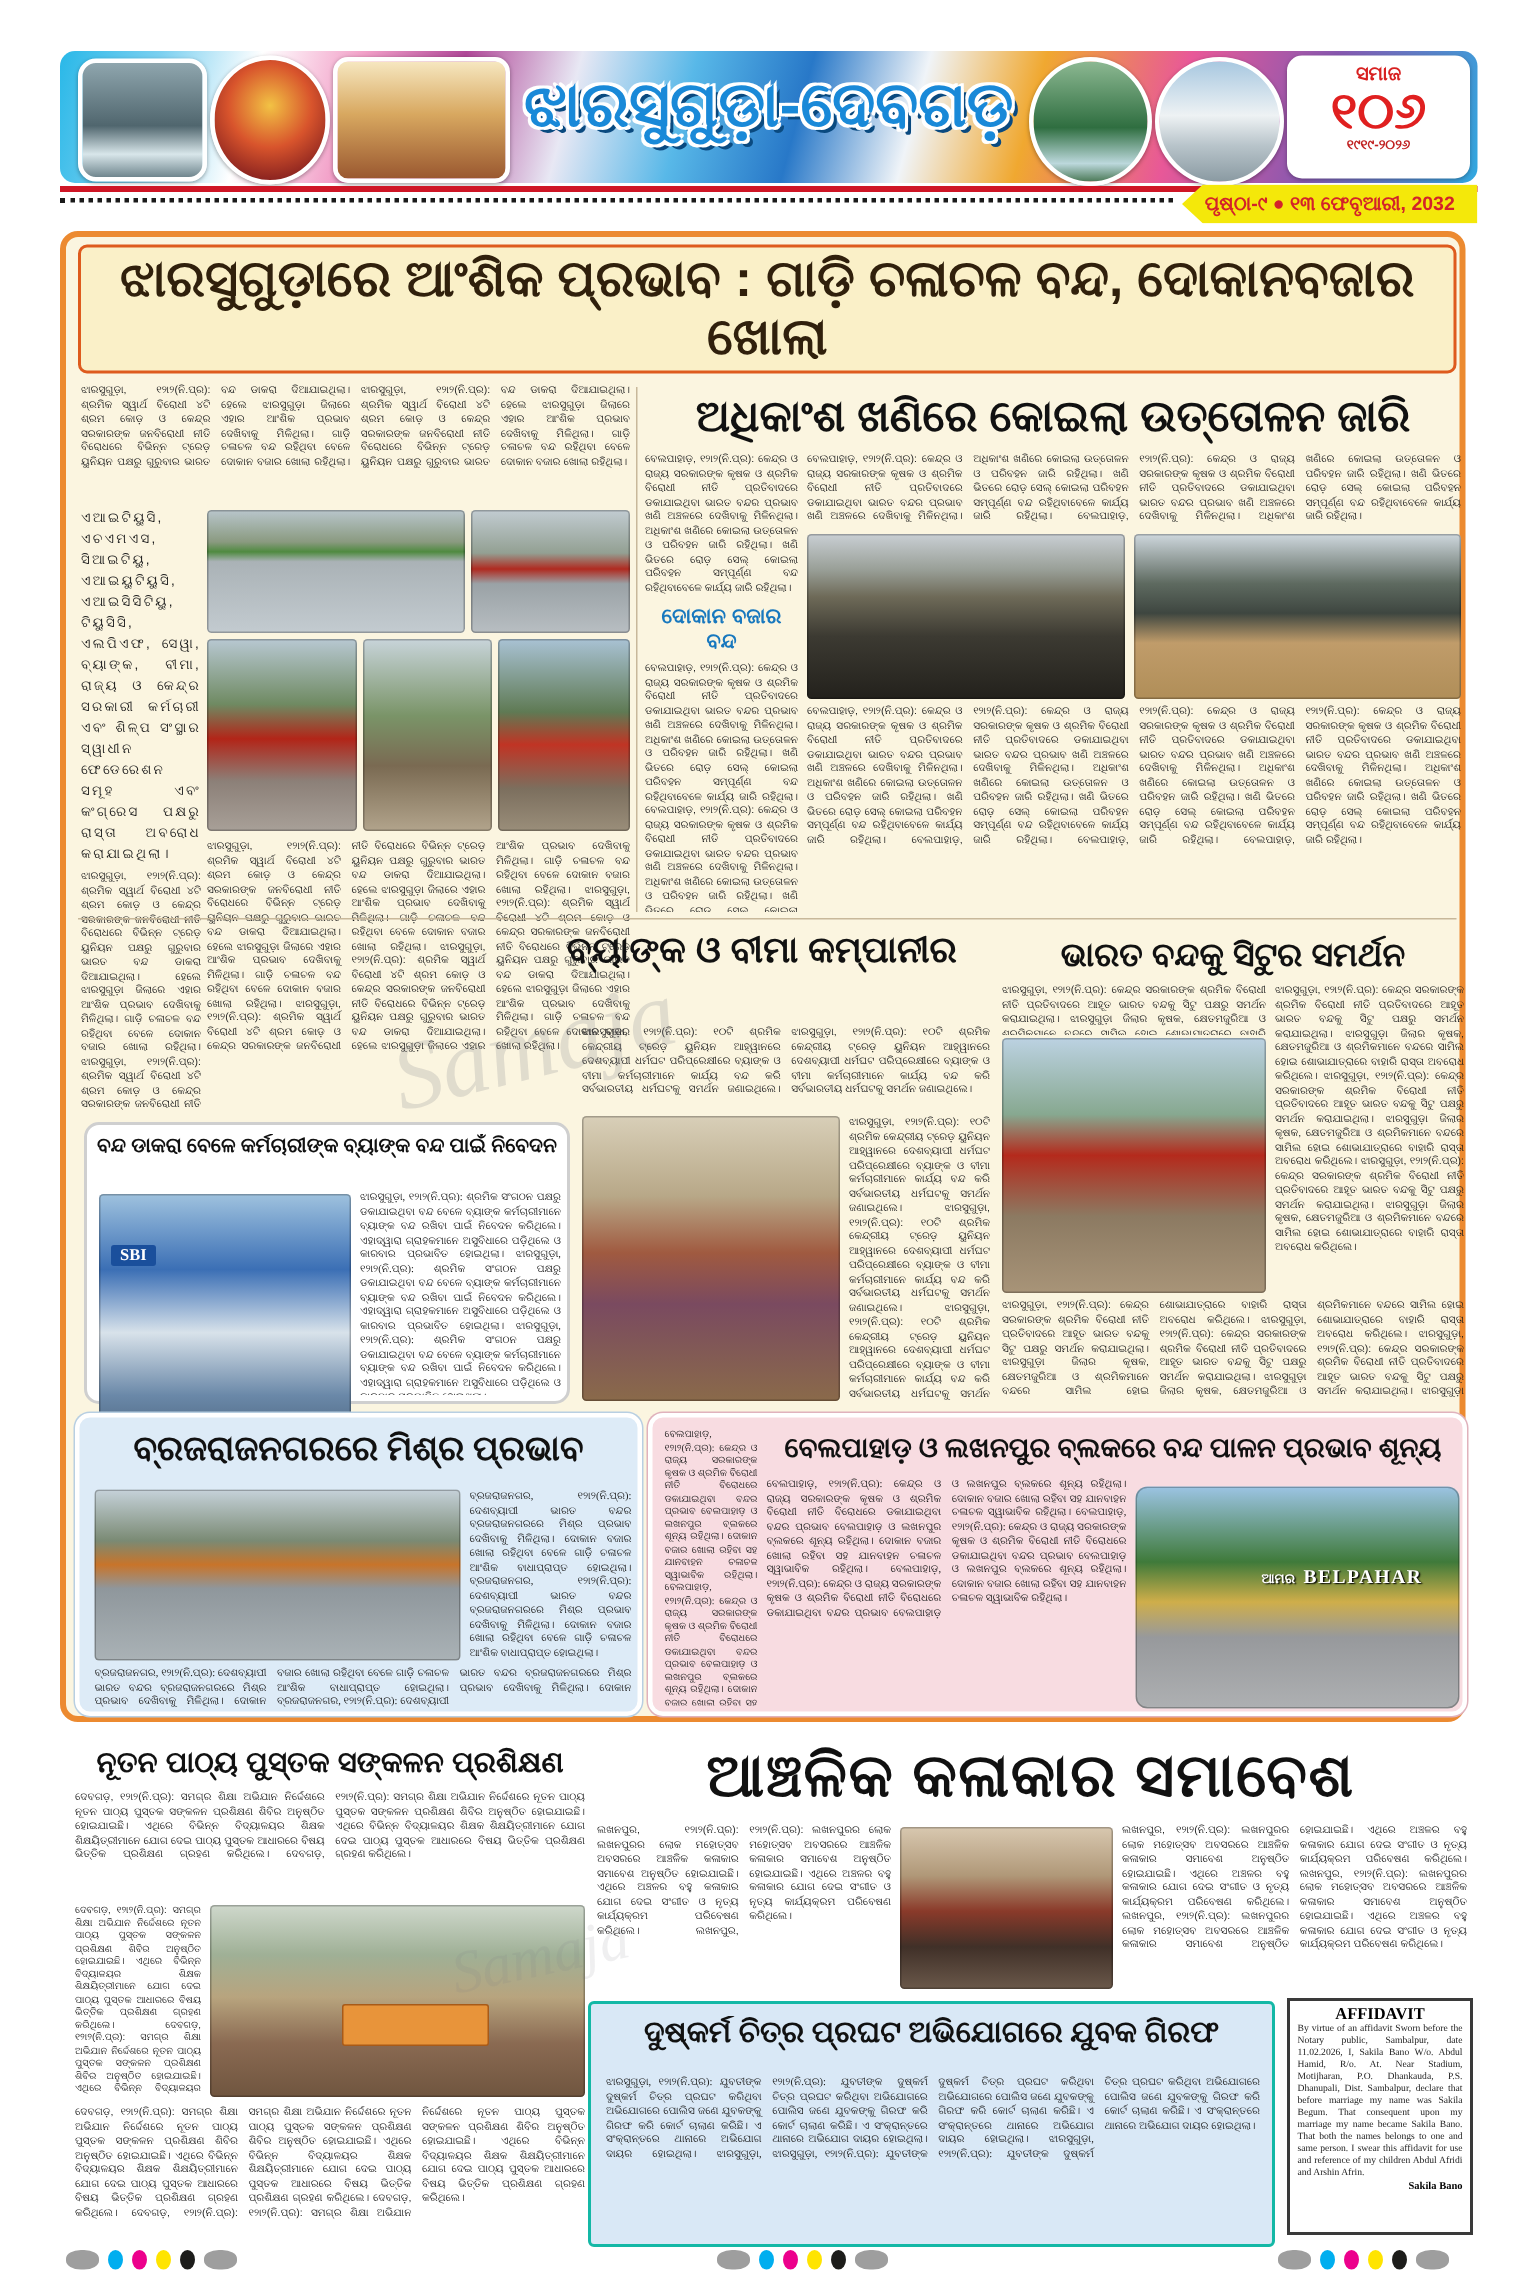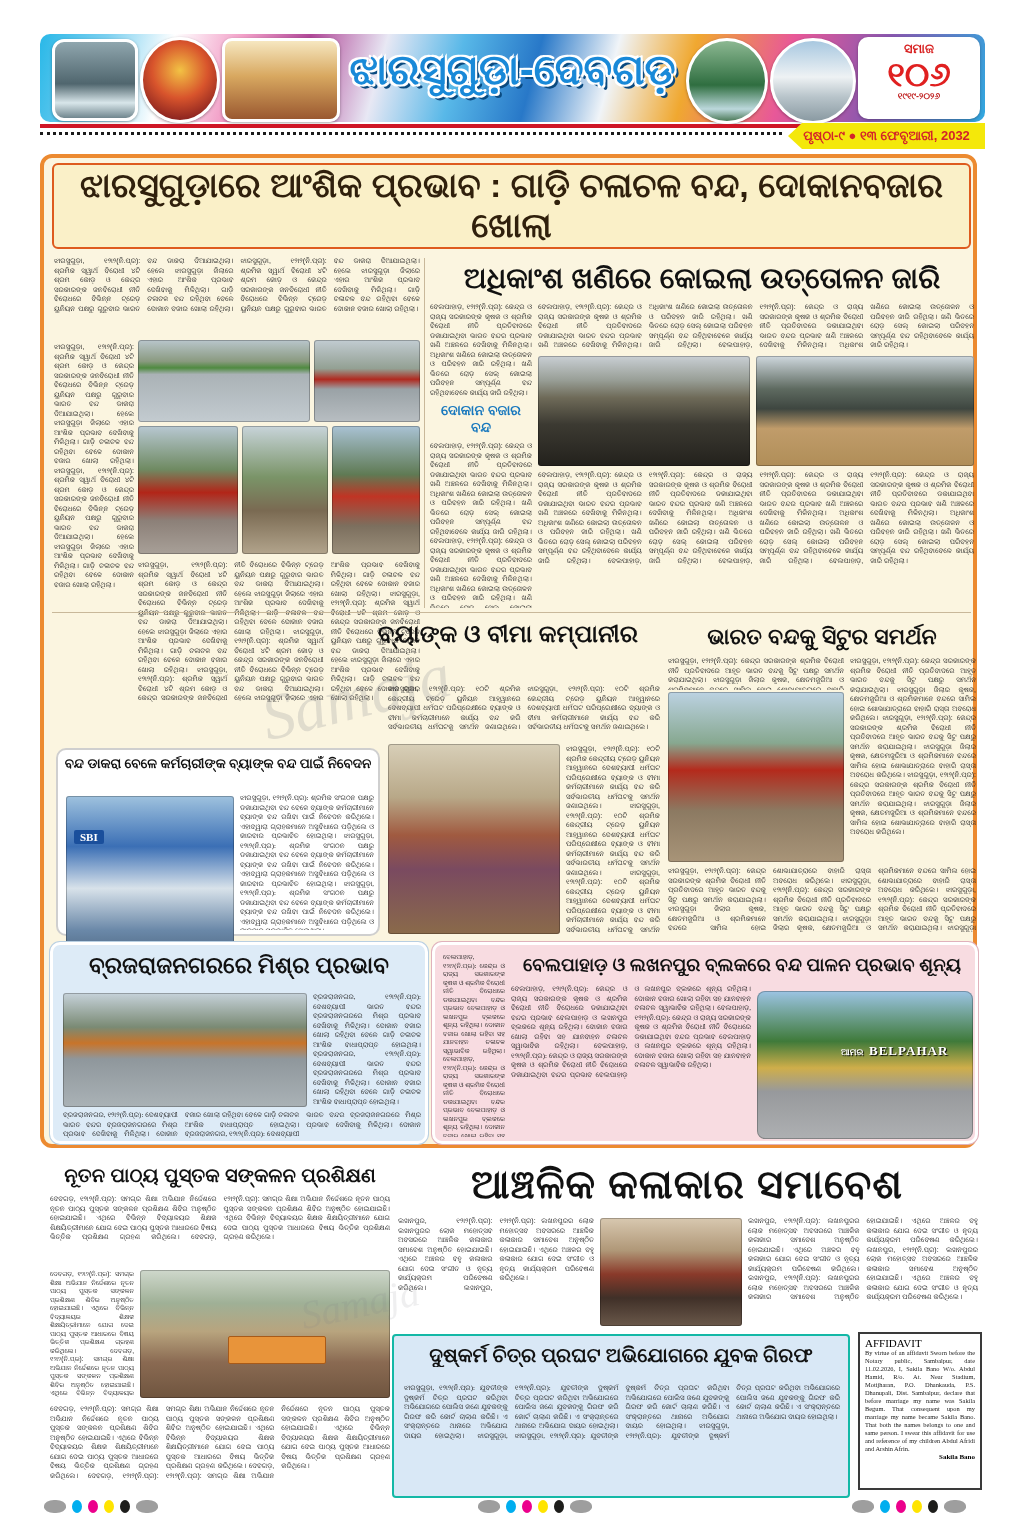--- a/index.html
+++ b/index.html
@@ -58,20 +58,21 @@
 
 <div class="ab" style="left:40px;top:154px;width:937px;height:994px;border:4px solid #ec8a30;
      border-radius:12px;background:#fbf5e0;box-sizing:border-box;"></div>
 
 <div class="ab hd" style="left:52px;top:163px;width:919px;height:86px;background:#faf0c8;border:2px solid #de5b1e;
      border-radius:6px;box-sizing:border-box;display:flex;align-items:center;justify-content:center;
      font-size:34px;color:#30200c;">ଝାରସୁଗୁଡ଼ାରେ ଆଂଶିକ ପ୍ରଭାବ : ଗାଡ଼ି ଚଳାଚଳ ବନ୍ଦ, ଦୋକାନବଜାର ଖୋଲା</div>
 
 <div class="ab btxt cols4" style="left:54px;top:256px;width:366px;height:78px;">ଝାରସୁଗୁଡ଼ା, ୧୨ା୨(ନି.ପ୍ର): ଶ୍ରମିକ ସ୍ୱାର୍ଥ ବିରୋଧୀ ୪ଟି ଶ୍ରମ କୋଡ଼ ଓ କେନ୍ଦ୍ର ସରକାରଙ୍କ ଜନବିରୋଧୀ ନୀତି ବିରୋଧରେ ବିଭିନ୍ନ ଟ୍ରେଡ଼ ୟୁନିୟନ ପକ୍ଷରୁ ଗୁରୁବାର ଭାରତ ବନ୍ଦ ଡାକରା ଦିଆଯାଇଥିଲା। ହେଲେ ଝାରସୁଗୁଡ଼ା ଜିଲାରେ ଏହାର ଆଂଶିକ ପ୍ରଭାବ ଦେଖିବାକୁ ମିଳିଥିଲା। ଗାଡ଼ି ଚଳାଚଳ ବନ୍ଦ ରହିଥିବା ବେଳେ ଦୋକାନ ବଜାର ଖୋଲା ରହିଥିଲା। ଝାରସୁଗୁଡ଼ା, ୧୨ା୨(ନି.ପ୍ର): ଶ୍ରମିକ ସ୍ୱାର୍ଥ ବିରୋଧୀ ୪ଟି ଶ୍ରମ କୋଡ଼ ଓ କେନ୍ଦ୍ର ସରକାରଙ୍କ ଜନବିରୋଧୀ ନୀତି ବିରୋଧରେ ବିଭିନ୍ନ ଟ୍ରେଡ଼ ୟୁନିୟନ ପକ୍ଷରୁ ଗୁରୁବାର ଭାରତ ବନ୍ଦ ଡାକରା ଦିଆଯାଇଥିଲା। ହେଲେ ଝାରସୁଗୁଡ଼ା ଜିଲାରେ ଏହାର ଆଂଶିକ ପ୍ରଭାବ ଦେଖିବାକୁ ମିଳିଥିଲା। ଗାଡ଼ି ଚଳାଚଳ ବନ୍ଦ ରହିଥିବା ବେଳେ ଦୋକାନ ବଜାର ଖୋଲା ରହିଥିଲା।</div>
 <div class="ab" style="left:54px;top:338px;width:80px;height:404px;overflow:hidden;">
+  <div class="btxt" style="font-size:9px;line-height:14px;letter-spacing:1.5px;">ଏଆଇଟିୟୁସି, ଏଚଏମଏସ, ସିଆଇଟିୟୁ, ଏଆଇୟୁଟିୟୁସି, ଏଆଇସିସିଟିୟୁ, ଟିୟୁସିସି, ଏଲପିଏଫ, ସେୱା, ବ୍ୟାଙ୍କ, ବୀମା, ରାଜ୍ୟ ଓ କେନ୍ଦ୍ର ସରକାରୀ କର୍ମଚାରୀ ଏବଂ ଶିଳ୍ପ ସଂସ୍ଥାର ସ୍ୱାଧୀନ ଫେଡେରେଶନ ସମୂହ ଏବଂ କଂଗ୍ରେସ ପକ୍ଷରୁ ରାସ୍ତା ଅବରୋଧ କରାଯାଇଥିଲା।</div>
   <div class="btxt" style="margin-top:4px;">ଝାରସୁଗୁଡ଼ା, ୧୨ା୨(ନି.ପ୍ର): ଶ୍ରମିକ ସ୍ୱାର୍ଥ ବିରୋଧୀ ୪ଟି ଶ୍ରମ କୋଡ଼ ଓ କେନ୍ଦ୍ର ସରକାରଙ୍କ ଜନବିରୋଧୀ ନୀତି ବିରୋଧରେ ବିଭିନ୍ନ ଟ୍ରେଡ଼ ୟୁନିୟନ ପକ୍ଷରୁ ଗୁରୁବାର ଭାରତ ବନ୍ଦ ଡାକରା ଦିଆଯାଇଥିଲା। ହେଲେ ଝାରସୁଗୁଡ଼ା ଜିଲାରେ ଏହାର ଆଂଶିକ ପ୍ରଭାବ ଦେଖିବାକୁ ମିଳିଥିଲା। ଗାଡ଼ି ଚଳାଚଳ ବନ୍ଦ ରହିଥିବା ବେଳେ ଦୋକାନ ବଜାର ଖୋଲା ରହିଥିଲା। ଝାରସୁଗୁଡ଼ା, ୧୨ା୨(ନି.ପ୍ର): ଶ୍ରମିକ ସ୍ୱାର୍ଥ ବିରୋଧୀ ୪ଟି ଶ୍ରମ କୋଡ଼ ଓ କେନ୍ଦ୍ର ସରକାରଙ୍କ ଜନବିରୋଧୀ ନୀତି ବିରୋଧରେ ବିଭିନ୍ନ ଟ୍ରେଡ଼ ୟୁନିୟନ ପକ୍ଷରୁ ଗୁରୁବାର ଭାରତ ବନ୍ଦ ଡାକରା ଦିଆଯାଇଥିଲା। ହେଲେ ଝାରସୁଗୁଡ଼ା ଜିଲାରେ ଏହାର ଆଂଶିକ ପ୍ରଭାବ ଦେଖିବାକୁ ମିଳିଥିଲା। ଗାଡ଼ି ଚଳାଚଳ ବନ୍ଦ ରହିଥିବା ବେଳେ ଦୋକାନ ବଜାର ଖୋଲା ରହିଥିଲା।</div>
 </div>
 <div class="photo" style="left:138px;top:340px;width:172px;height:82px;
      background:linear-gradient(180deg,#b9c6cc 0%,#8a9a80 26%,#4f8a40 34%,#aab2b6 42%,#c3cbd0 100%),
      linear-gradient(90deg,#7a4a2a,#2a7a3a);"></div>
 <div class="photo" style="left:314px;top:340px;width:106px;height:82px;
      background:linear-gradient(180deg,#c2ccd2 0%,#93a093 35%,#b02a20 48%,#9aa2a6 60%,#b8bec2 100%);"></div>
 <div class="photo" style="left:138px;top:426px;width:100px;height:128px;
      background:linear-gradient(180deg,#b8c8d2 0%,#6f8a62 34%,#b22518 52%,#8c8078 74%,#a8a098 100%);"></div>
 <div class="photo" style="left:242px;top:426px;width:86px;height:128px;
@@ -162,21 +163,21 @@
 <div class="ab btxt cols2" style="left:748px;top:1216px;width:230px;height:112px;">ଲଖନପୁର, ୧୨ା୨(ନି.ପ୍ର): ଲଖନପୁରର ଲୋକ ମହୋତ୍ସବ ଅବସରରେ ଆଞ୍ଚଳିକ କଳାକାର ସମାବେଶ ଅନୁଷ୍ଠିତ ହୋଇଯାଇଛି। ଏଥିରେ ଅଞ୍ଚଳର ବହୁ କଳାକାର ଯୋଗ ଦେଇ ସଂଗୀତ ଓ ନୃତ୍ୟ କାର୍ଯ୍ୟକ୍ରମ ପରିବେଷଣ କରିଥିଲେ। ଲଖନପୁର, ୧୨ା୨(ନି.ପ୍ର): ଲଖନପୁରର ଲୋକ ମହୋତ୍ସବ ଅବସରରେ ଆଞ୍ଚଳିକ କଳାକାର ସମାବେଶ ଅନୁଷ୍ଠିତ ହୋଇଯାଇଛି। ଏଥିରେ ଅଞ୍ଚଳର ବହୁ କଳାକାର ଯୋଗ ଦେଇ ସଂଗୀତ ଓ ନୃତ୍ୟ କାର୍ଯ୍ୟକ୍ରମ ପରିବେଷଣ କରିଥିଲେ। ଲଖନପୁର, ୧୨ା୨(ନି.ପ୍ର): ଲଖନପୁରର ଲୋକ ମହୋତ୍ସବ ଅବସରରେ ଆଞ୍ଚଳିକ କଳାକାର ସମାବେଶ ଅନୁଷ୍ଠିତ ହୋଇଯାଇଛି। ଏଥିରେ ଅଞ୍ଚଳର ବହୁ କଳାକାର ଯୋଗ ଦେଇ ସଂଗୀତ ଓ ନୃତ୍ୟ କାର୍ଯ୍ୟକ୍ରମ ପରିବେଷଣ କରିଥିଲେ।</div>
 
 <div class="box" style="left:392px;top:1334px;width:458px;height:164px;background:#d9e8f6;
      border:2px solid #14b8a6;border-radius:4px;box-sizing:border-box;">
   <div class="hd" style="margin-top:8px;font-size:20px;">ଦୁଷ୍କର୍ମ ଚିତ୍ର ପ୍ରଘଟ ଅଭିଯୋଗରେ ଯୁବକ ଗିରଫ</div>
   <div class="ab btxt cols4" style="left:10px;top:48px;width:436px;height:104px;">ଝାରସୁଗୁଡ଼ା, ୧୨ା୨(ନି.ପ୍ର): ଯୁବତୀଙ୍କ ଦୁଷ୍କର୍ମ ଚିତ୍ର ପ୍ରଘଟ କରିଥିବା ଅଭିଯୋଗରେ ପୋଲିସ ଜଣେ ଯୁବକଙ୍କୁ ଗିରଫ କରି କୋର୍ଟ ଚାଲାଣ କରିଛି। ଏ ସଂକ୍ରାନ୍ତରେ ଥାନାରେ ଅଭିଯୋଗ ଦାୟର ହୋଇଥିଲା। ଝାରସୁଗୁଡ଼ା, ୧୨ା୨(ନି.ପ୍ର): ଯୁବତୀଙ୍କ ଦୁଷ୍କର୍ମ ଚିତ୍ର ପ୍ରଘଟ କରିଥିବା ଅଭିଯୋଗରେ ପୋଲିସ ଜଣେ ଯୁବକଙ୍କୁ ଗିରଫ କରି କୋର୍ଟ ଚାଲାଣ କରିଛି। ଏ ସଂକ୍ରାନ୍ତରେ ଥାନାରେ ଅଭିଯୋଗ ଦାୟର ହୋଇଥିଲା। ଝାରସୁଗୁଡ଼ା, ୧୨ା୨(ନି.ପ୍ର): ଯୁବତୀଙ୍କ ଦୁଷ୍କର୍ମ ଚିତ୍ର ପ୍ରଘଟ କରିଥିବା ଅଭିଯୋଗରେ ପୋଲିସ ଜଣେ ଯୁବକଙ୍କୁ ଗିରଫ କରି କୋର୍ଟ ଚାଲାଣ କରିଛି। ଏ ସଂକ୍ରାନ୍ତରେ ଥାନାରେ ଅଭିଯୋଗ ଦାୟର ହୋଇଥିଲା। ଝାରସୁଗୁଡ଼ା, ୧୨ା୨(ନି.ପ୍ର): ଯୁବତୀଙ୍କ ଦୁଷ୍କର୍ମ ଚିତ୍ର ପ୍ରଘଟ କରିଥିବା ଅଭିଯୋଗରେ ପୋଲିସ ଜଣେ ଯୁବକଙ୍କୁ ଗିରଫ କରି କୋର୍ଟ ଚାଲାଣ କରିଛି। ଏ ସଂକ୍ରାନ୍ତରେ ଥାନାରେ ଅଭିଯୋଗ ଦାୟର ହୋଇଥିଲା।</div>
 </div>
 
 <div class="ab" style="left:858px;top:1332px;width:124px;height:158px;background:#ffffff;border:2px solid #3a3a3a;
      box-sizing:border-box;padding:3px 5px;font-family:'Liberation Serif',serif;">
-  <div style="text-align:left;font-weight:normal;font-size:11px;">AFFIDAVIT</div>
+  <div style="text-align:center;font-weight:bold;font-size:11px;">AFFIDAVIT</div>
   <div style="font-size:6.4px;line-height:8px;text-align:justify;color:#222;">By virtue of an affidavit Sworn before the Notary public, Sambalpur, date 11.02.2026, I, Sakila Bano W/o. Abdul Hamid, R/o. At. Near Stadium, Motijharan, P.O. Dhankauda, P.S. Dhanupali, Dist. Sambalpur, declare that before marriage my name was Sakila Begum. That consequent upon my marriage my name became Sakila Bano. That both the names belongs to one and same person. I swear this affidavit for use and reference of my children Abdul Afridi and Arshin Afrin.</div>
   <div style="text-align:right;font-weight:bold;font-size:7px;">Sakila Bano</div>
 </div>
 
 <div class="wm" style="left:260px;top:660px;font-size:64px;transform:rotate(-14deg);">Samaja</div>
 <div class="wm" style="left:300px;top:1280px;font-size:40px;transform:rotate(-12deg);color:rgba(120,120,130,.12);">Samaja</div>
 
 <div class="dotgrp" style="left:44px;">
   <span class="dot gray"></span>
   <span class="dot c"></span>

